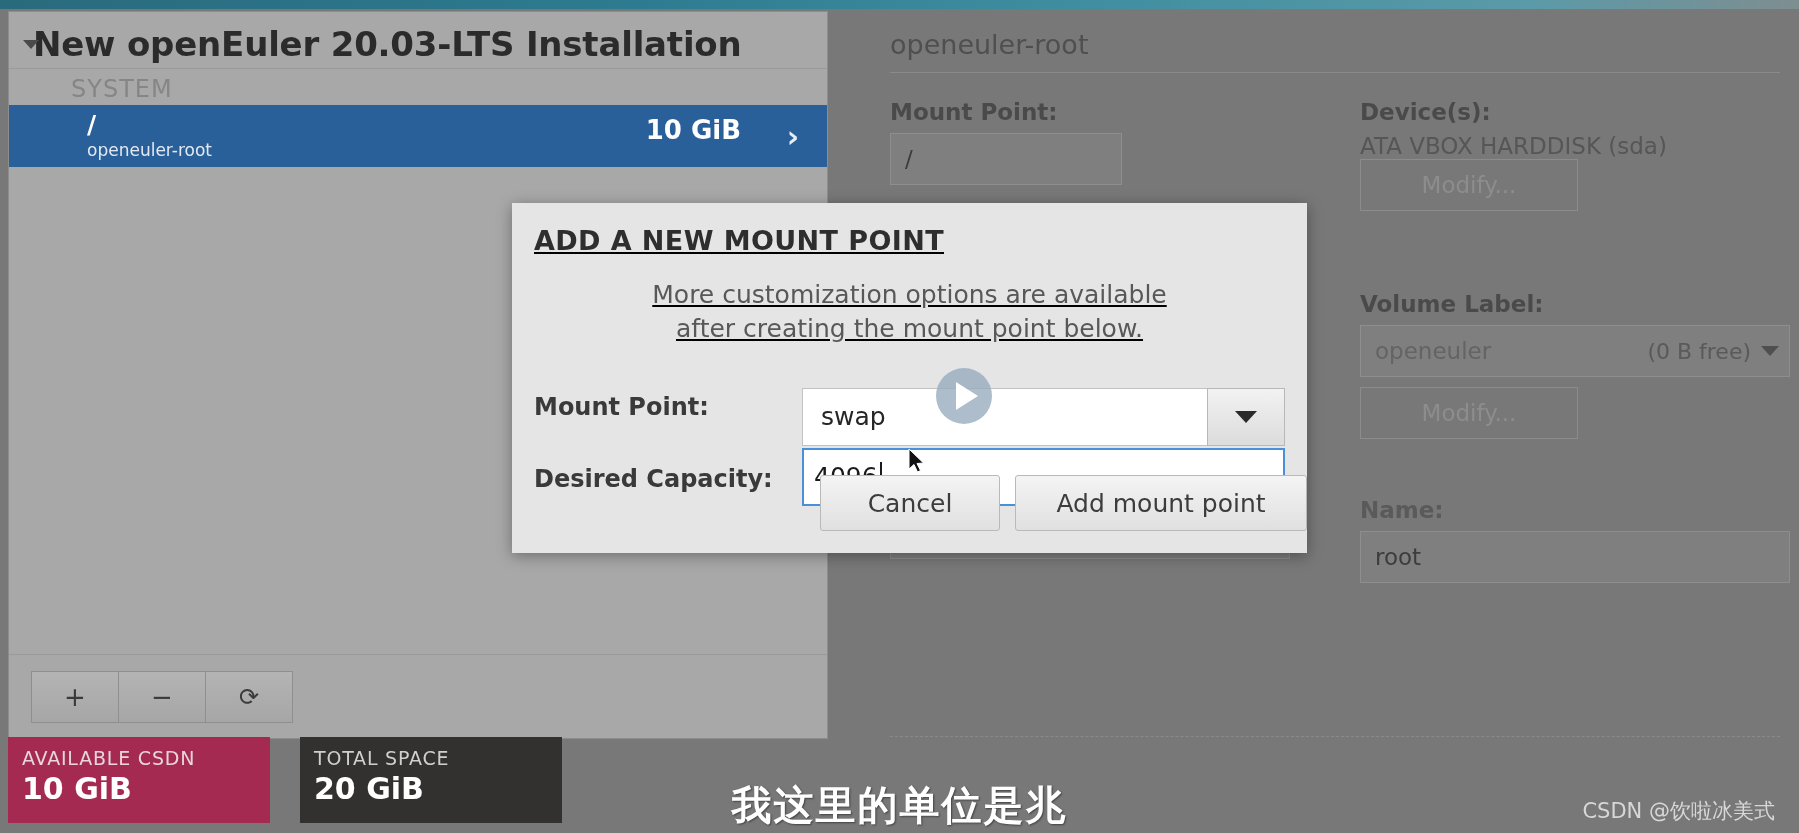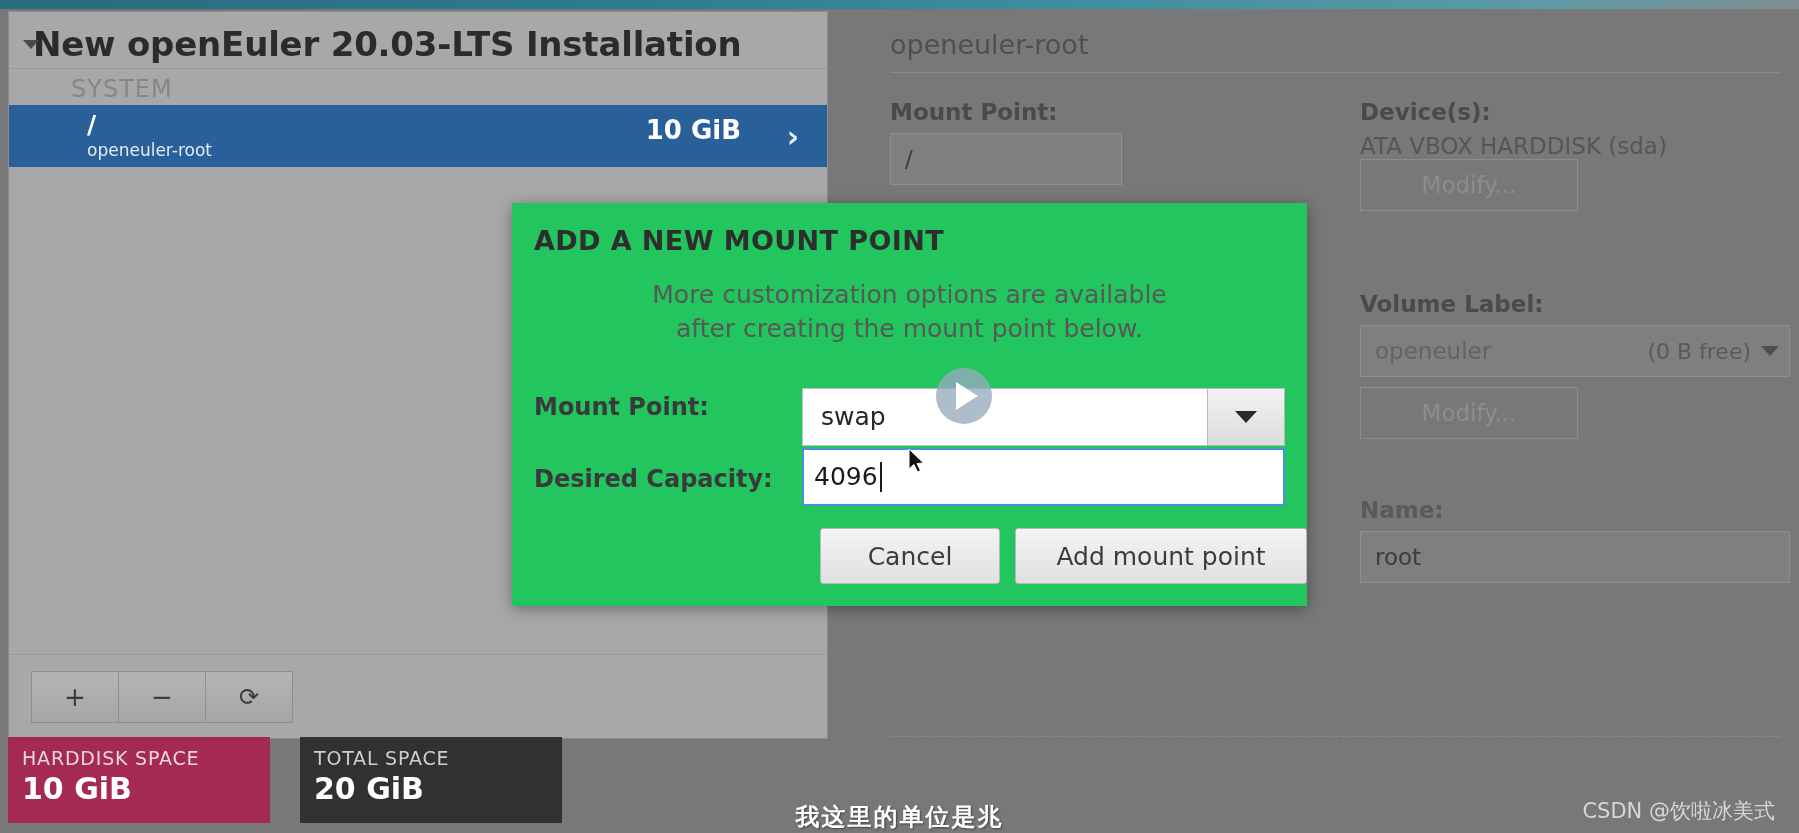--- a/index.html
+++ b/index.html
@@ -142,23 +142,24 @@
     font-size: 23px; color: #8d8d8d; background: transparent;
   }
   .rp-bottom-rule {
     position: absolute; left: 10px; top: 725px; width: 890px;
     border-top: 1px dashed #8a8a8a;
   }
 
   
   .dialog {
     position: absolute; left: 512px; top: 203px;
-    width: 795px; height: 403px;
-    background: #22c55e;
+    width: 795px; height: 350px;
+    background: #e5e5e5;
     box-shadow: 0 3px 14px rgba(0,0,0,0.35);
+    text-decoration: underline;
   }
   .dlg-title {
     font-size: 27px; font-weight: bold; color: #2e2e2e;
     letter-spacing: 0.4px;
     padding: 22px 0 0 22px;
   }
   .dlg-desc {
     text-align: center; font-size: 25px; color: #585858;
     line-height: 1.35; padding: 22px 58px 0 58px;
   }
@@ -228,21 +229,21 @@
   }
   .mouse-cursor {
     position: absolute; left: 908px; top: 448px;
     width: 18px; height: 26px;
   }
 
   
   .cn-caption {
     position: absolute; left: 0; bottom: 0; width: 100%;
     text-align: center;
-    font-size: 24px; font-weight: bold; color: #ffffff;
+    font-size: 40px; font-weight: bold; color: #ffffff;
     text-shadow: 1px 1px 2px rgba(0,0,0,0.45);
     letter-spacing: 2px;
   }
   .csdn {
     position: absolute; right: 24px; bottom: 8px;
     font-size: 21px; color: #d7d7d7;
   }
 </style>
 </head>
 <body>
@@ -272,21 +273,21 @@
     <div class="lp-body"></div>
 
     <div class="lp-toolbar">
       <div class="tb-btn">+</div>
       <div class="tb-btn">−</div>
       <div class="tb-btn refresh">⟳</div>
     </div>
   </div>
 
   <div class="space-box avail">
-    <div class="sb-label">HARDDISK SPACE</div>
+    <div class="sb-label">AVAILABLE CSDN</div>
     <div class="sb-value">10 GiB</div>
   </div>
   <div class="space-box total">
     <div class="sb-label">TOTAL SPACE</div>
     <div class="sb-value">20 GiB</div>
   </div>
 
   <div class="right-panel">
     <div class="rp-title">openeuler-root</div>
     <div class="rp-rule"></div>

